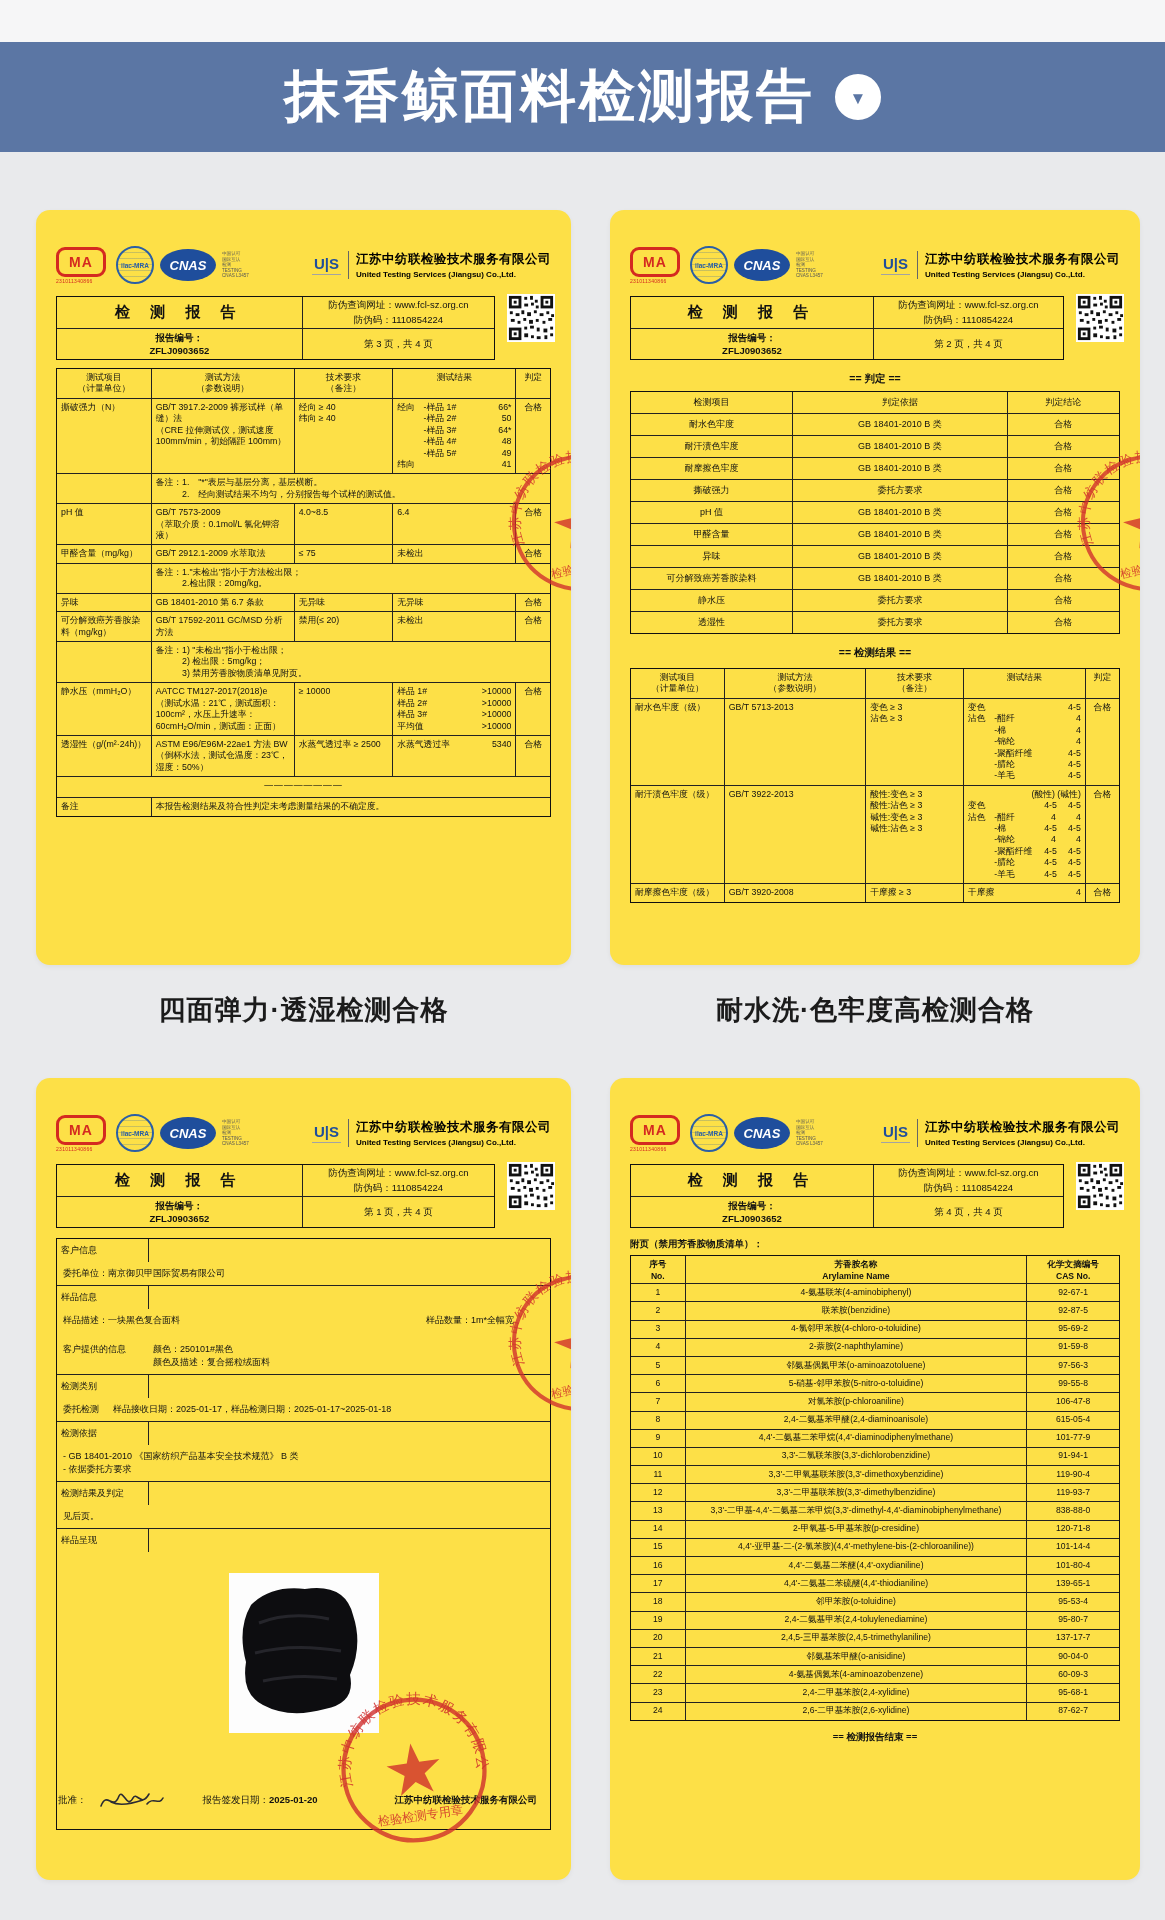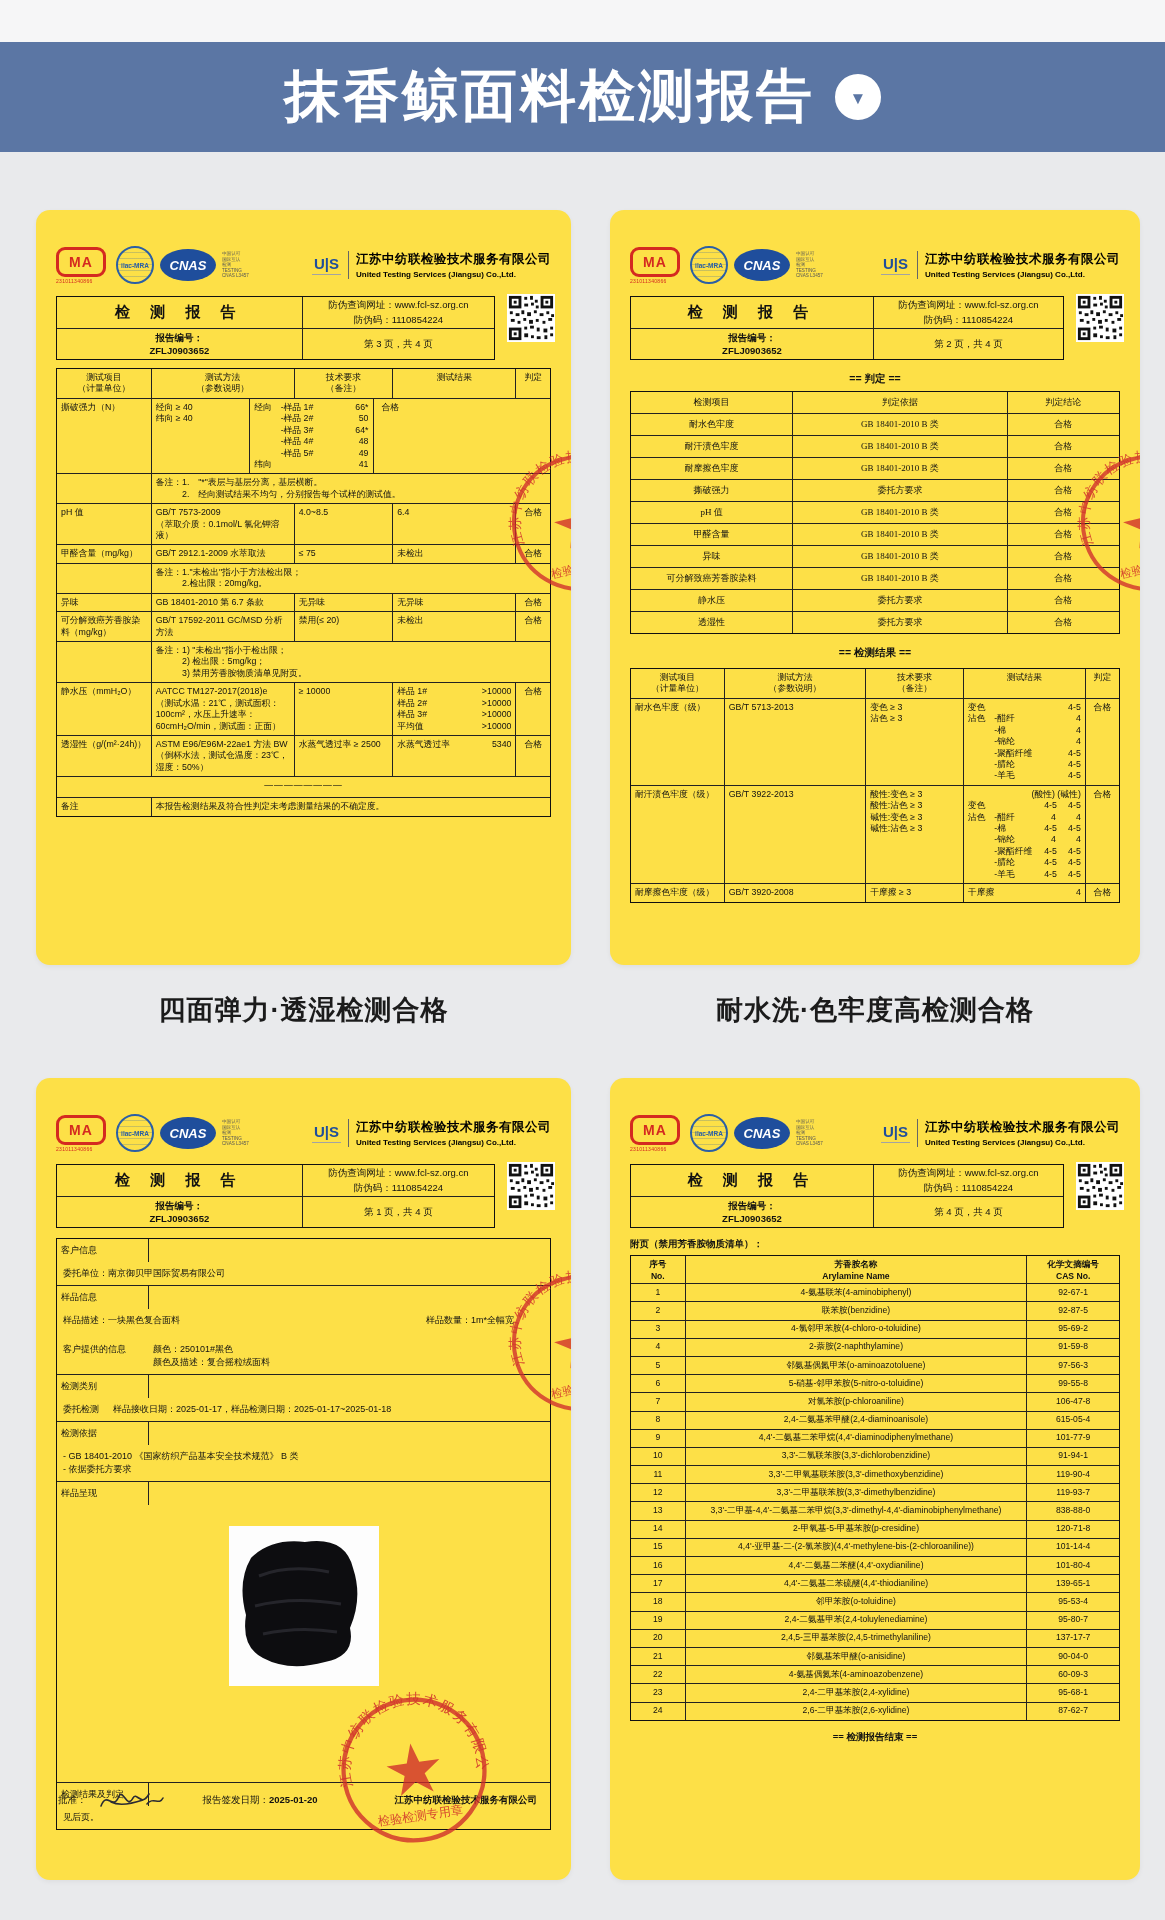--- a/index.html
+++ b/index.html
@@ -48,21 +48,21 @@
   .c1{width:19%;} .c2{width:29%;} .c3{width:20%;} .c4{width:25%;} .c5{width:7%;text-align:center;}
   .th5>div{text-align:center;}
   .cnote{width:81%;}
   .sep{height:20px;}
   .csep{width:100%;text-align:center;letter-spacing:1px;}
   .pre{white-space:pre-line;}
   .rl{display:flex;justify-content:space-between;}
   .rl .rv{text-align:right;}
   
   .sect{font-weight:bold;font-size:10.5px;text-align:center;margin:12px 0 5px 0;}
-  .vt{border:1.5px solid #111;font-size:9px;font-family:Liberation Serif, serif;}
+  .vt{border:1.5px solid #111;font-size:9px;}
   .vr{display:flex;border-top:1px solid #222;}
   .vt .vr:first-child{border-top:none;font-size:9px;}
   .vr>div{padding:4px 4px;text-align:center;box-sizing:border-box;}
   .v1{width:33%;} .v2{width:44%;border-left:1px solid #222;} .v3{width:23%;border-left:1px solid #222;}
   
   .it{border:1.5px solid #111;font-size:9px;margin-top:10px;}
   .ir{display:flex;border-top:1px solid #222;flex-direction:column;}
   .it .ir:first-child{border-top:none;}
   .il{width:92px;padding:5px 4px;border-right:1px solid #222;box-sizing:border-box;}
   .iv{flex:1;padding:5px 6px;}
@@ -209,20 +209,22 @@
 （计量单位）</div>
       <div class="c2 pre">测试方法
 （参数说明）</div>
       <div class="c3 pre">技术要求
 （备注）</div>
       <div class="c4 pre">测试结果</div>
       <div class="c5 pre">判定</div>
     </div>
     <div class="tr">
       <div class="c1">撕破强力（N）</div>
+      <div class="c2 pre">GB/T 3917.2-2009 裤形试样（单缝）法
+（CRE 拉伸测试仪，测试速度 100mm/min，初始隔距 100mm）</div>
       <div class="c3 pre">经向 ≥ 40
 纬向 ≥ 40</div>
       <div class="c4">
           <div>
             <div class="rl">
               <span>经向　-样品 1#</span>
               <span class="rv">66*</span>
             </div>
             <div class="rl">
               <span>　　　-样品 2#</span>
@@ -681,35 +683,35 @@
           <span>委托检测</span>
           <span>样品接收日期：2025-01-17，样品检测日期：2025-01-17~2025-01-18</span>
         </div>
       </div>
     </div>
     <div class="ir">
       <div class="il">检测依据</div>
       <div class="iv pre">- GB 18401-2010 《国家纺织产品基本安全技术规范》 B 类
 - 依据委托方要求</div>
     </div>
+    <div class="ir">
+      <div class="il">检测结果及判定</div>
+      <div class="iv">见后页。</div>
+    </div>
     <div class="ir" style="height:300px;">
       <div class="il">样品呈现</div>
       <div class="iv">
         <div class="photo">
           <svg viewBox="0 0 150 160" width="150" height="160">
             <rect width="150" height="160" fill="#fdfdfd"></rect>
             <path d="M22,32 Q42,12 76,16 Q116,10 124,42 Q134,72 121,102 Q127,130 96,136 Q60,146 34,132 Q12,121 17,89 Q8,56 22,32 Z" fill="#0d0d10"></path>
             <path d="M30,50 Q60,38 100,46 M26,80 Q64,70 112,78 M34,108 Q70,100 108,106" stroke="#2c2c32" stroke-width="3" fill="none" opacity=".8"></path>
           </svg>
         </div>
       </div>
-    </div>
-    <div class="ir">
-      <div class="il">检测结果及判定</div>
-      <div class="iv">见后页。</div>
     </div>
   </div>
 
   <div class="approve">
     <span>批准：</span>
     <svg class="sig" viewBox="0 0 70 28">
       <path d="M4,20 C10,4 16,26 22,10 C26,2 30,24 36,12 C40,5 44,22 52,8 M14,16 C22,20 34,18 46,14 M50,18 C56,10 62,20 66,12" stroke="#2b2b33" stroke-width="1.6" fill="none" stroke-linecap="round"></path>
     </svg>
     <span class="ap-d"><span>报告签发日期：</span><span class="b">2025-01-20</span></span>
     <span class="ap-c">江苏中纺联检验技术服务有限公司</span>

